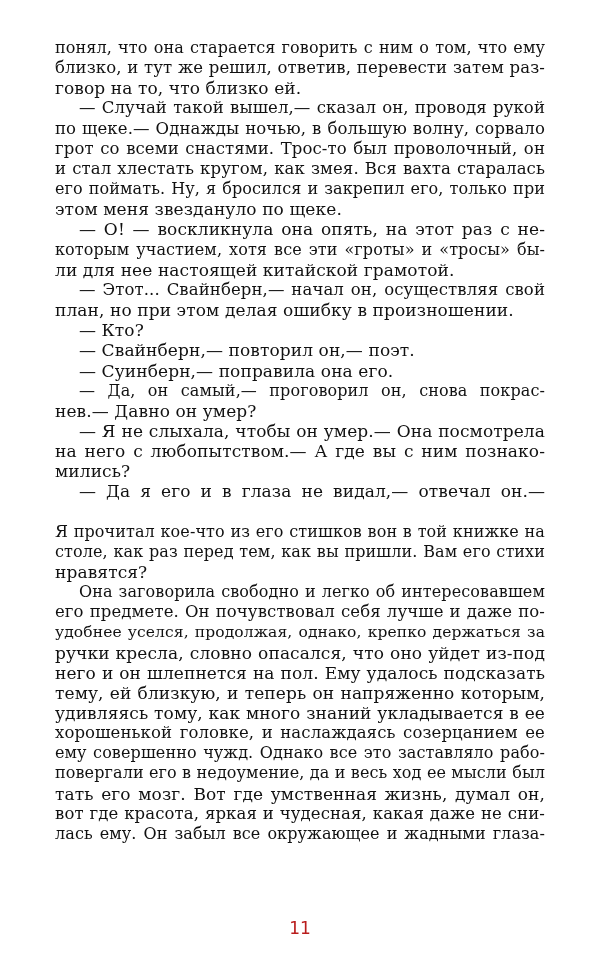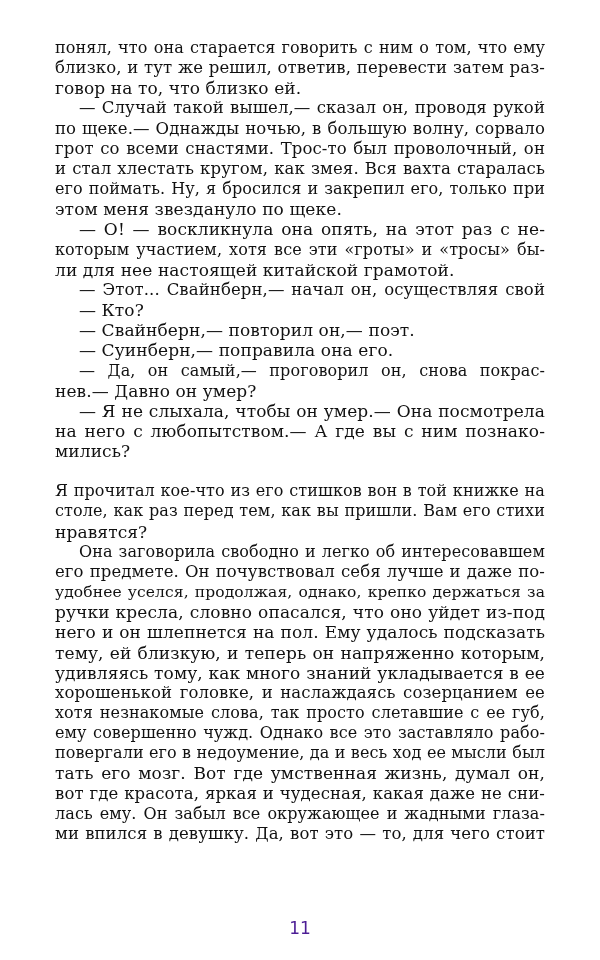--- a/index.html
+++ b/index.html
@@ -38,61 +38,61 @@
       padding-left: 24px;
     }
     .page-number {
       position: absolute;
       left: 0;
       width: 600px;
       top: 918px;
       text-align: center;
       font-family: "DejaVu Sans", sans-serif;
       font-size: 17px;
-      color: #4c1d95;
+      color: #b91c1c;
     }
   </style>
 </head>
 <body>
 
 <div class="page" id="page-body">
     <span class="line" style="height: 20.1628px; line-height: 20.1628px; font-size: 16px;">понял, что она старается говорить с ним о том, что ему</span>
     <span class="line" style="height: 20.1628px; line-height: 20.1628px; font-size: 16.5px;">близко, и тут же решил, ответив, перевести затем раз-</span>
     <span class="line last" style="height: 20.1628px; line-height: 20.1628px; font-size: 17px;">говор на то, что близко ей.</span>
     <span class="line indent" style="height: 20.1628px; line-height: 20.1628px; font-size: 16.5px;">— Случай такой вышел,— сказал он, проводя рукой</span>
     <span class="line" style="height: 20.1628px; line-height: 20.1628px; font-size: 16.5px;">по щеке.— Однажды ночью, в большую волну, сорвало</span>
     <span class="line" style="height: 20.1628px; line-height: 20.1628px; font-size: 16.5px;">грот со всеми снастями. Трос-то был проволочный, он</span>
     <span class="line" style="height: 20.1628px; line-height: 20.1628px; font-size: 16.5px;">и стал хлестать кругом, как змея. Вся вахта старалась</span>
     <span class="line" style="height: 20.1628px; line-height: 20.1628px; font-size: 16px;">его поймать. Ну, я бросился и закрепил его, только при</span>
     <span class="line last" style="height: 20.1628px; line-height: 20.1628px; font-size: 17px;">этом меня звездануло по щеке.</span>
     <span class="line indent" style="height: 20.1628px; line-height: 20.1628px; font-size: 17px;">— О! — воскликнула она опять, на этот раз с не-</span>
     <span class="line" style="height: 20.1628px; line-height: 20.1628px; font-size: 16px;">которым участием, хотя все эти «гроты» и «тросы» бы-</span>
     <span class="line last" style="height: 20.1628px; line-height: 20.1628px; font-size: 17px;">ли для нее настоящей китайской грамотой.</span>
     <span class="line indent" style="height: 20.1628px; line-height: 20.1628px; font-size: 16.5px;">— Этот... Свайнберн,— начал он, осуществляя свой</span>
+    <span class="line last" style="height: 20.1628px; line-height: 20.1628px; font-size: 17px;">план, но при этом делая ошибку в произношении.</span>
     <span class="line indent last" style="height: 20.1628px; line-height: 20.1628px; font-size: 17px;">— Кто?</span>
     <span class="line indent last" style="height: 20.1628px; line-height: 20.1628px; font-size: 17px;">— Свайнберн,— повторил он,— поэт.</span>
     <span class="line indent last" style="height: 20.1628px; line-height: 20.1628px; font-size: 17px;">— Суинберн,— поправила она его.</span>
     <span class="line indent" style="height: 20.1628px; line-height: 20.1628px; font-size: 16px;">— Да, он самый,— проговорил он, снова покрас-</span>
     <span class="line last" style="height: 20.1628px; line-height: 20.1628px; font-size: 17px;">нев.— Давно он умер?</span>
     <span class="line indent" style="height: 20.1628px; line-height: 20.1628px; font-size: 17px;">— Я не слыхала, чтобы он умер.— Она посмотрела</span>
     <span class="line" style="height: 20.1628px; line-height: 20.1628px; font-size: 17px;">на него с любопытством.— А где вы с ним познако-</span>
     <span class="line last" style="height: 20.1628px; line-height: 20.1628px; font-size: 17px;">мились?</span>
+    <span class="line indent" style="height: 20.1628px; line-height: 20.1628px; font-size: 17px;">— Да я его и в глаза не видал,— отвечал он.—</span>
     <span class="line" style="height: 20.1628px; line-height: 20.1628px; font-size: 16px; margin-top: 20px;">Я прочитал кое-что из его стишков вон в той книжке на</span>
     <span class="line" style="height: 20.1628px; line-height: 20.1628px; font-size: 16px;">столе, как раз перед тем, как вы пришли. Вам его стихи</span>
     <span class="line last" style="height: 20.1628px; line-height: 20.1628px; font-size: 17px;">нравятся?</span>
     <span class="line indent" style="height: 20.1628px; line-height: 20.1628px; font-size: 16px;">Она заговорила свободно и легко об интересовавшем</span>
     <span class="line" style="height: 20.1628px; line-height: 20.1628px; font-size: 16.5px;">его предмете. Он почувствовал себя лучше и даже по-</span>
     <span class="line" style="height: 20.1628px; line-height: 20.1628px; font-size: 15.5px;">удобнее уселся, продолжая, однако, крепко держаться за</span>
     <span class="line" style="height: 20.1628px; line-height: 20.1628px; font-size: 17px;">ручки кресла, словно опасался, что оно уйдет из-под</span>
     <span class="line" style="height: 20.1628px; line-height: 20.1628px; font-size: 17px;">него и он шлепнется на пол. Ему удалось подсказать</span>
     <span class="line" style="height: 20.1628px; line-height: 20.1628px; font-size: 17px;">тему, ей близкую, и теперь он напряженно которым,</span>
     <span class="line" style="height: 20.1628px; line-height: 20.1628px; font-size: 17px;">удивляясь тому, как много знаний укладывается в ее</span>
     <span class="line" style="height: 20.1628px; line-height: 20.1628px; font-size: 16.5px;">хорошенькой головке, и наслаждаясь созерцанием ее</span>
-    <span class="line" style="height: 20.1628px; line-height: 20.1628px; font-size: 16px;">хотя незнакомые слова, так просто слетавшие с ее губ,</span>
     <span class="line" style="height: 20.1628px; line-height: 20.1628px; font-size: 16px;">ему совершенно чужд. Однако все это заставляло рабо-</span>
     <span class="line" style="height: 20.1628px; line-height: 20.1628px; font-size: 16px;">повергали его в недоумение, да и весь ход ее мысли был</span>
     <span class="line" style="height: 20.1628px; line-height: 20.1628px; font-size: 17px;">тать его мозг. Вот где умственная жизнь, думал он,</span>
     <span class="line" style="height: 20.1628px; line-height: 20.1628px; font-size: 16.5px;">вот где красота, яркая и чудесная, какая даже не сни-</span>
     <span class="line" style="height: 20.1628px; line-height: 20.1628px; font-size: 16px;">лась ему. Он забыл все окружающее и жадными глаза-</span>
-    <span class="line" style="height: 20.1628px; line-height: 20.1628px; font-size: 16.5px;">ми впился в девушку. Да, вот это — то, для чего стоит</span>
   </div>
 
 <div class="page-number">11</div>
 
 </body></html>

